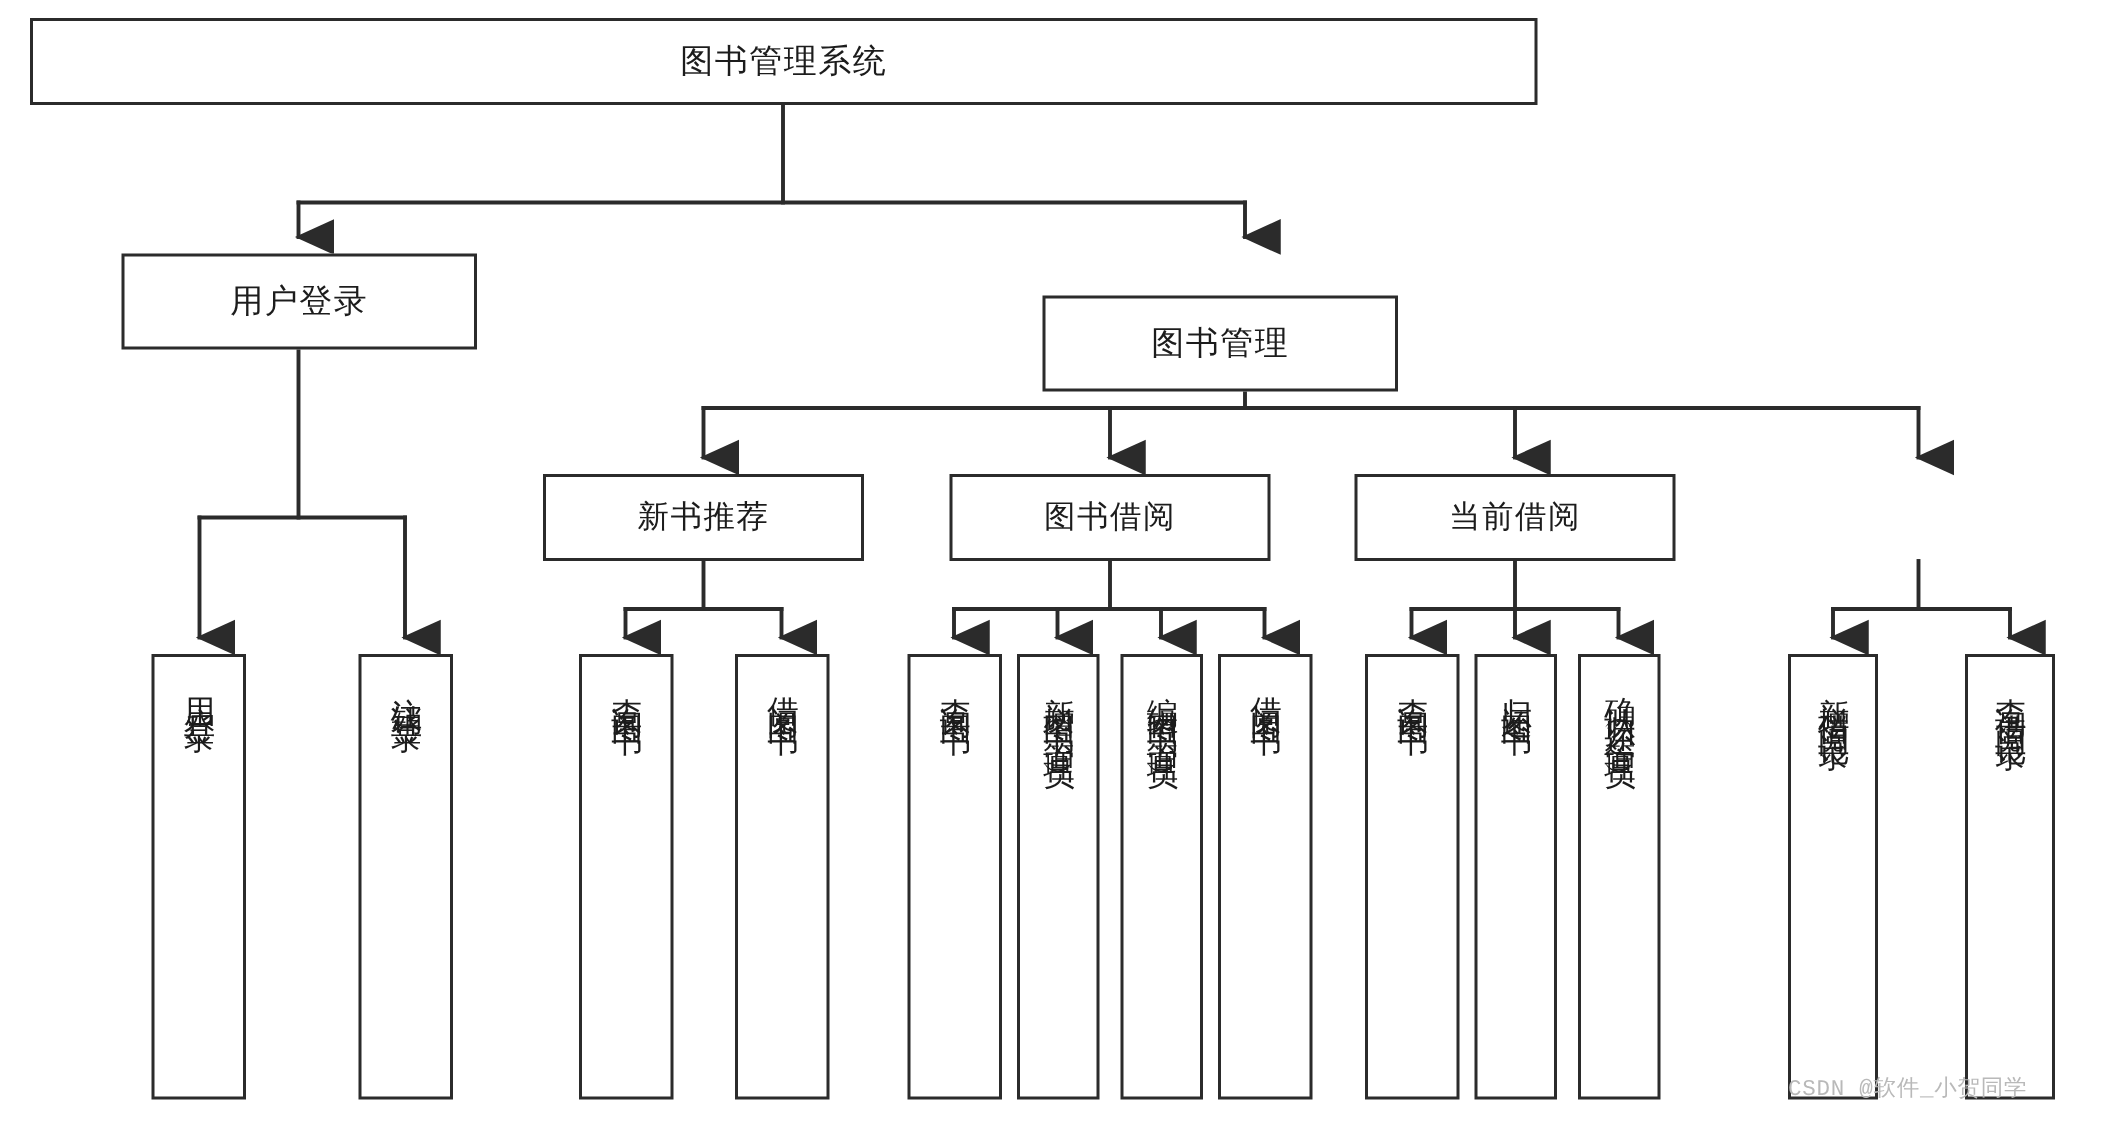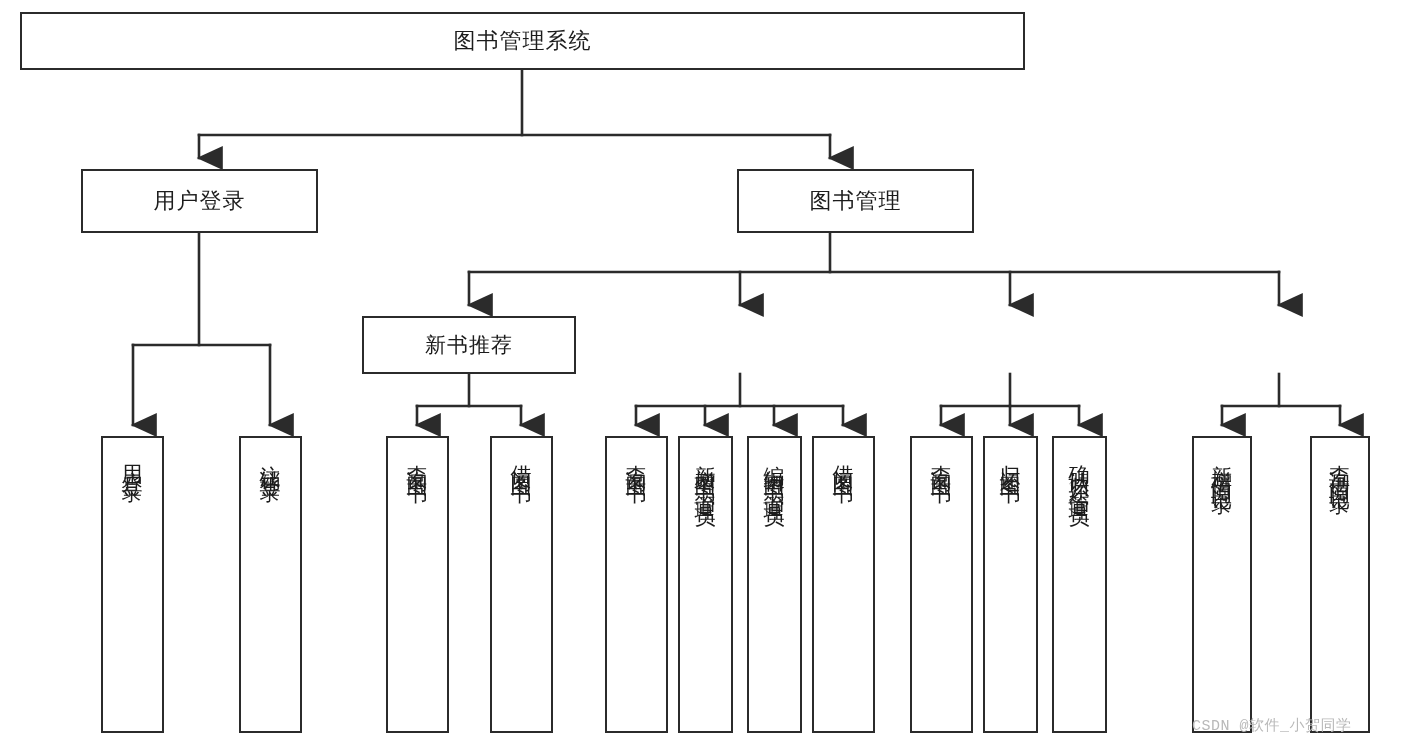--- a/index.html
+++ b/index.html
@@ -129,27 +129,33 @@
     </g>
   </svg>
 
   <div class="node root">
     <span class="label">图书管理系统</span>
   </div>
 
   <div class="node lvl2" style="left:81px;">
     <span class="label">用户登录</span>
   </div>
-  <div class="node lvl2" style="left:737px;">
+  <div class="node lvl2" style="left:695px;margin-top:28px;">
     <span class="label">图书管理</span>
   </div>
 
   <div class="node lvl3" style="left:362px;">
     <span class="label">新书推荐</span>
   </div>
+  <div class="node lvl3" style="left:633px;">
+    <span class="label">图书借阅</span>
+  </div>
+  <div class="node lvl3" style="left:903px;">
+    <span class="label">当前借阅</span>
+  </div>
 
   <div class="node leaf" style="left:101px;width:63px;">
     <span class="label">用户登录</span>
   </div>
   <div class="node leaf" style="left:239px;width:63px;">
     <span class="label">注销登录</span>
   </div>
 
   <div class="node leaf" style="left:386px;width:63px;">
     <span class="label">查询图书</span>

